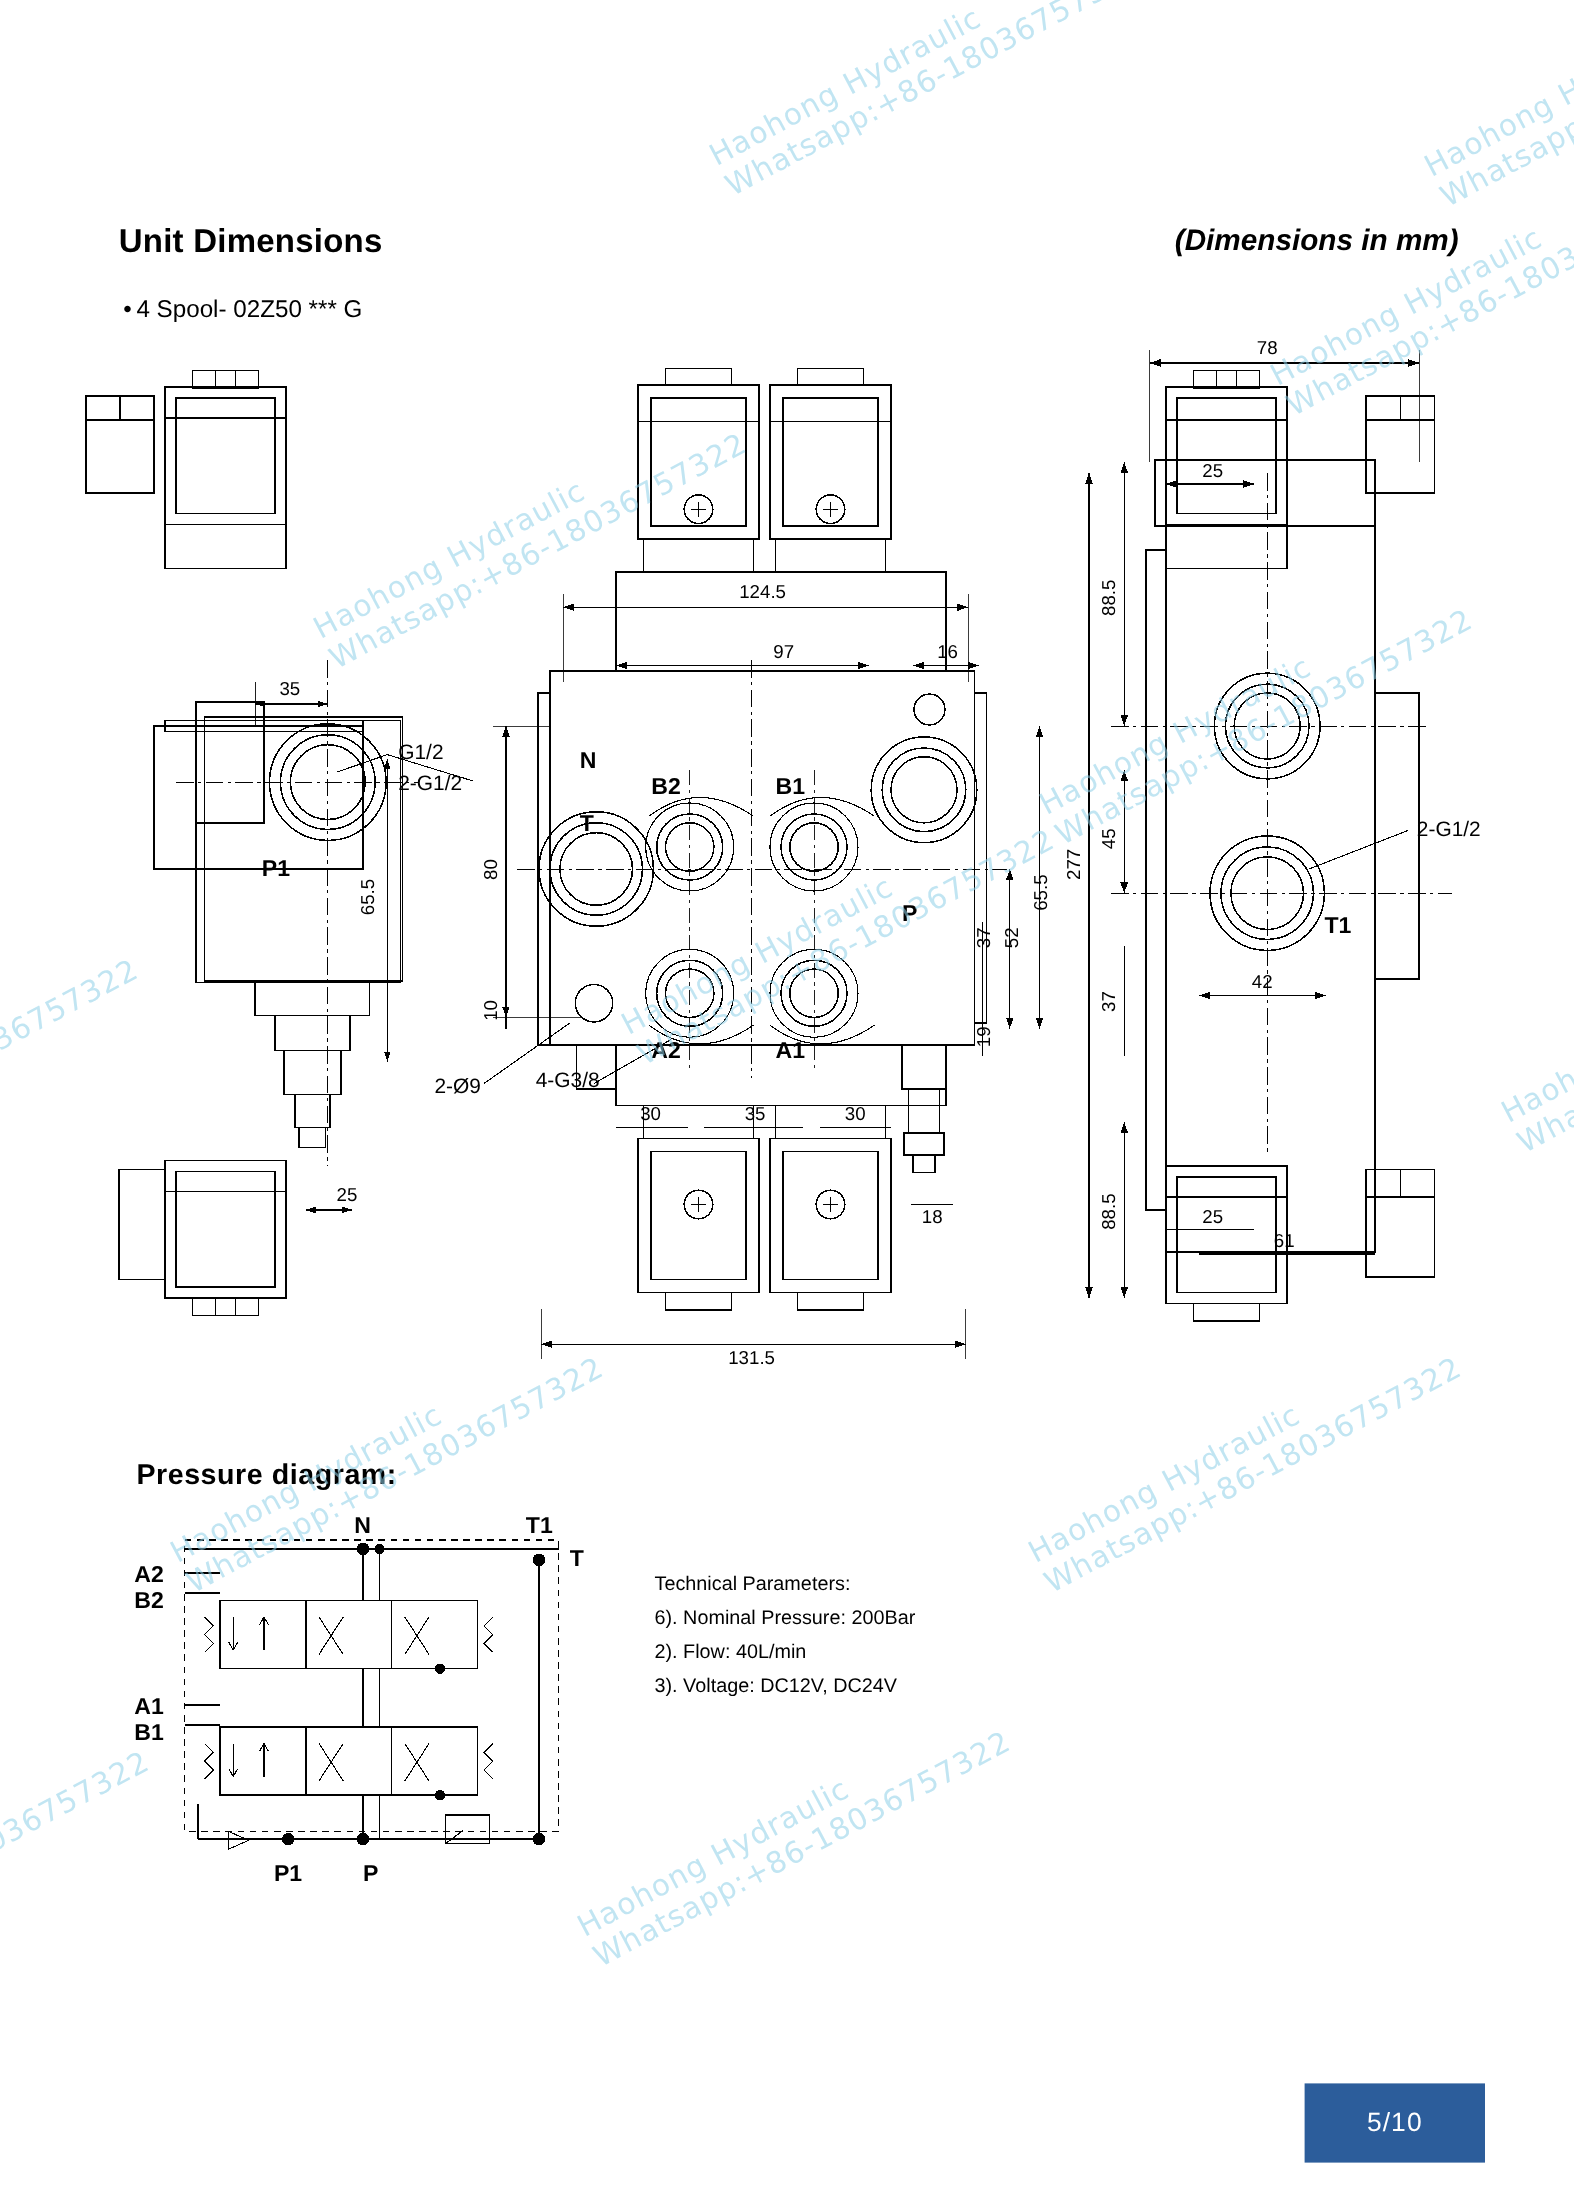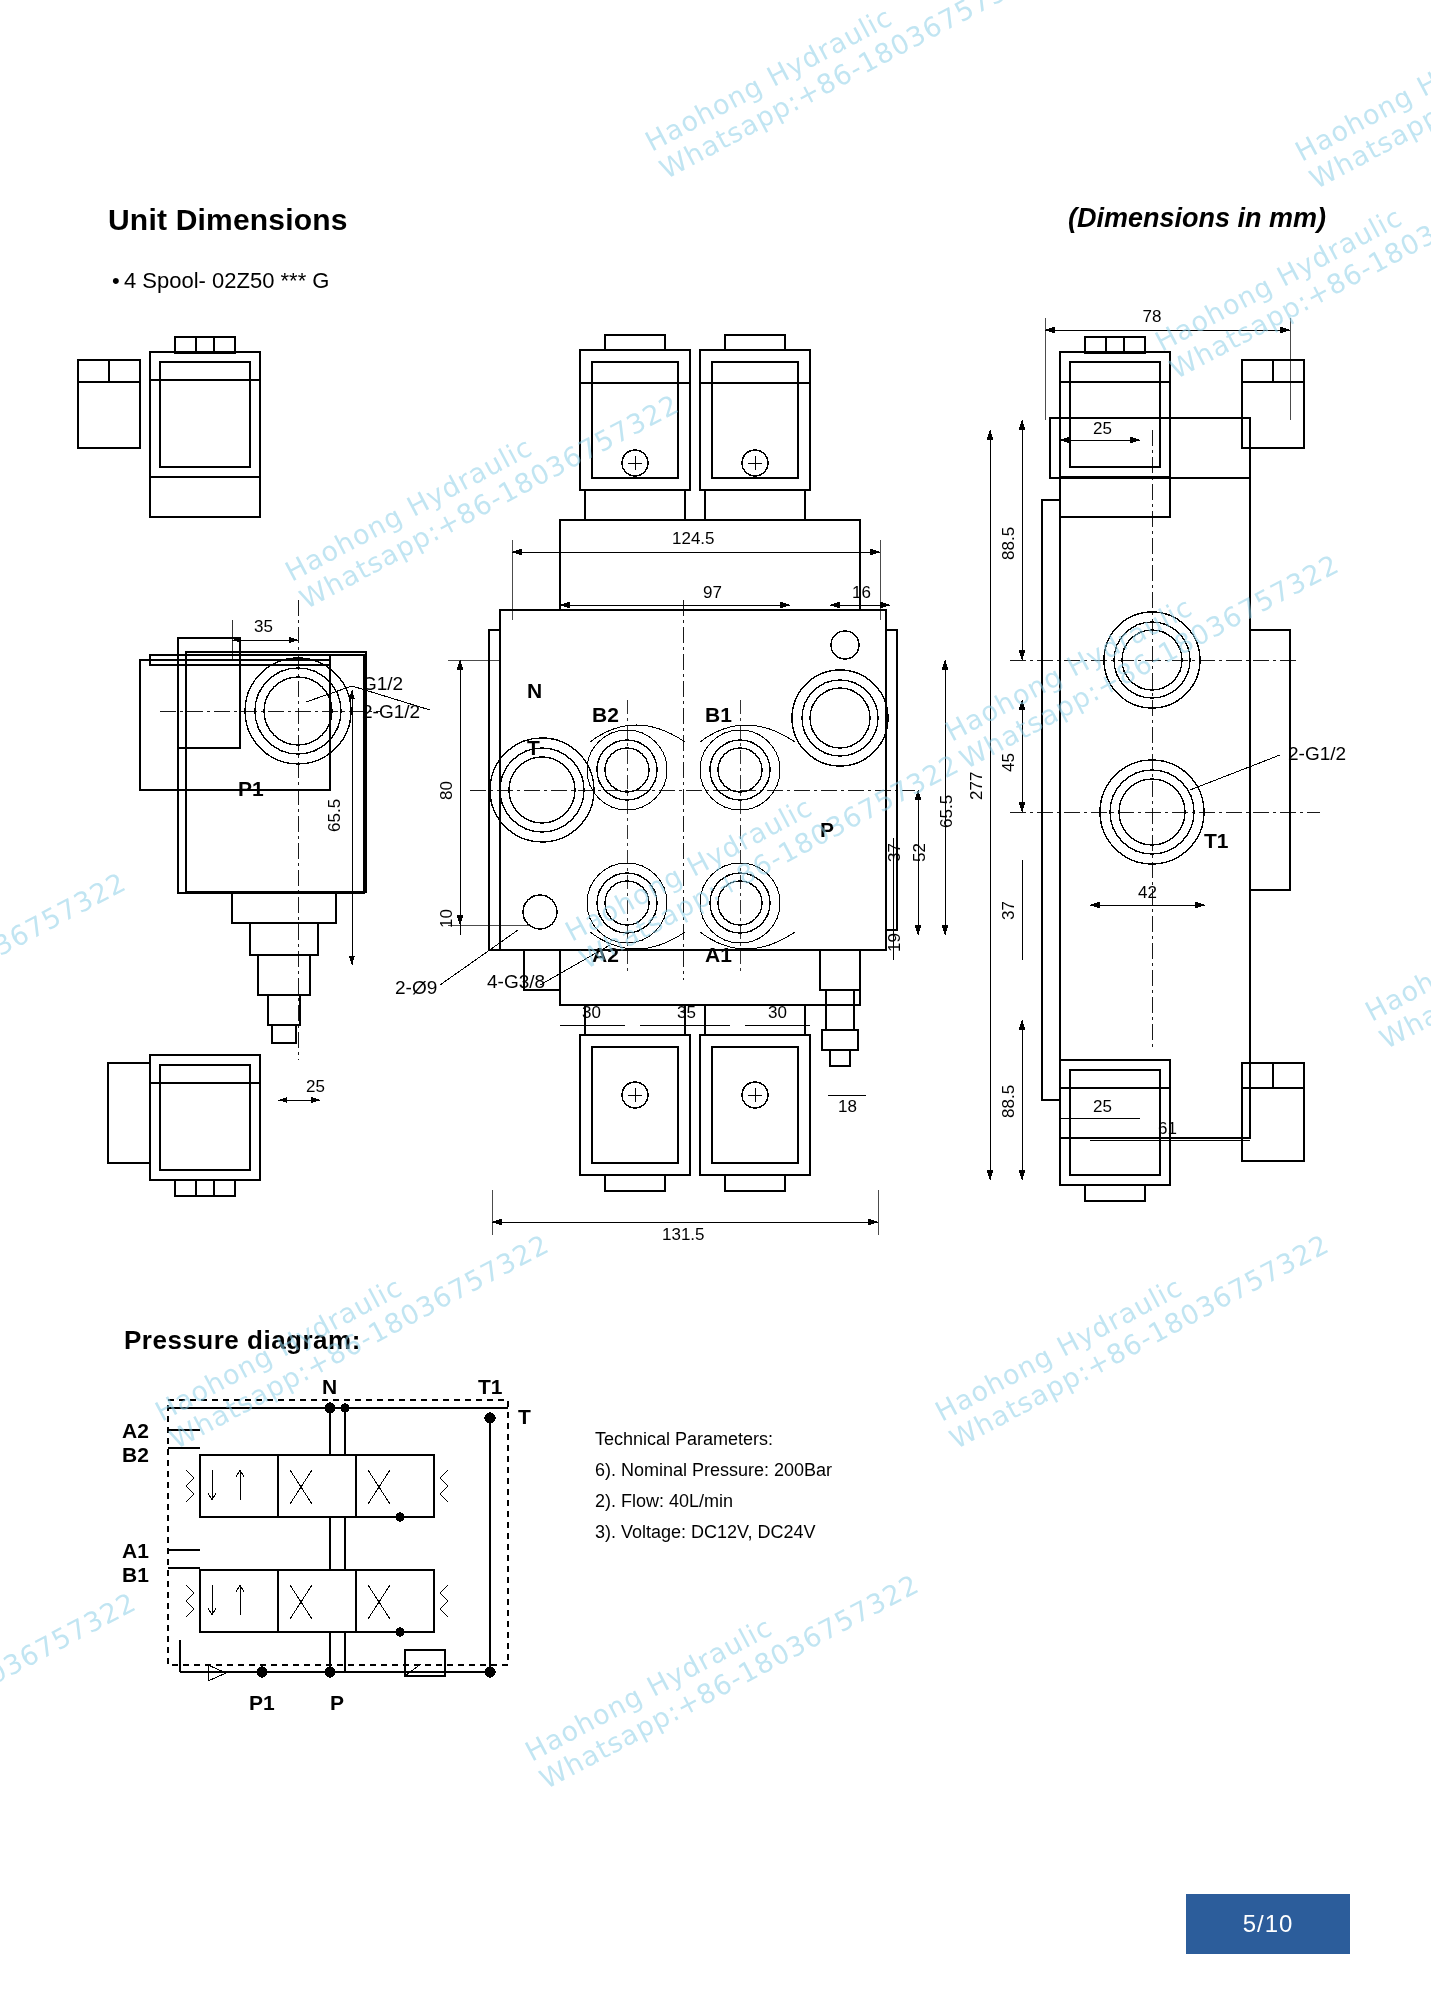--- a/index.html
+++ b/index.html
@@ -44,21 +44,21 @@
   .bullet-dot {
     display: inline-block;
     width: 12px;
   }
   
   .page-tag {
     position: absolute;
     left: 1186px;
     top: 1894px;
     width: 164px;
-    height: 60px;
+    height: 72px;
     background: #2c5d9b;
     color: #fff;
     font-size: 24px;
     display: flex;
     align-items: center;
     justify-content: center;
     letter-spacing: 1px;
   }
   
   .wm {

